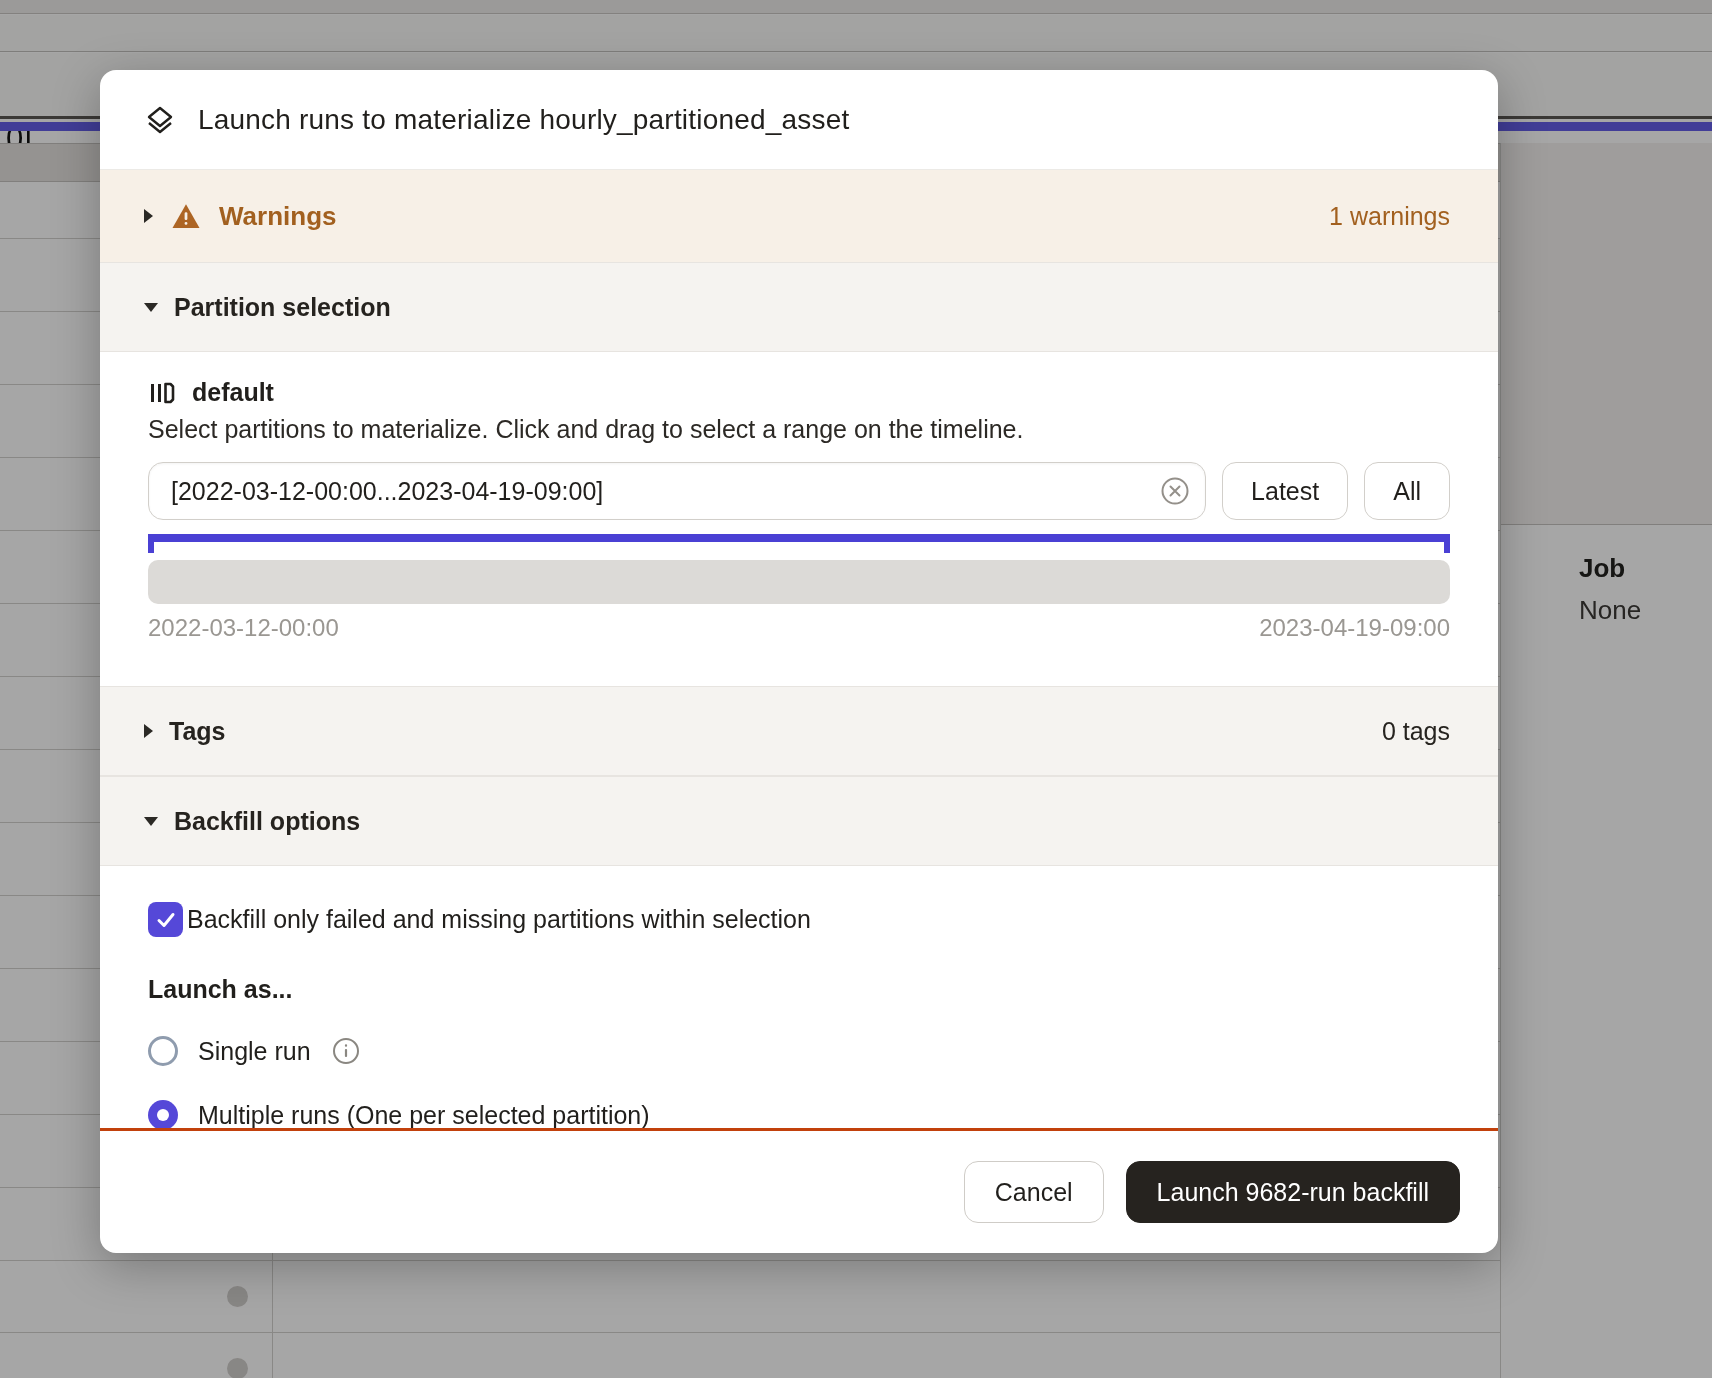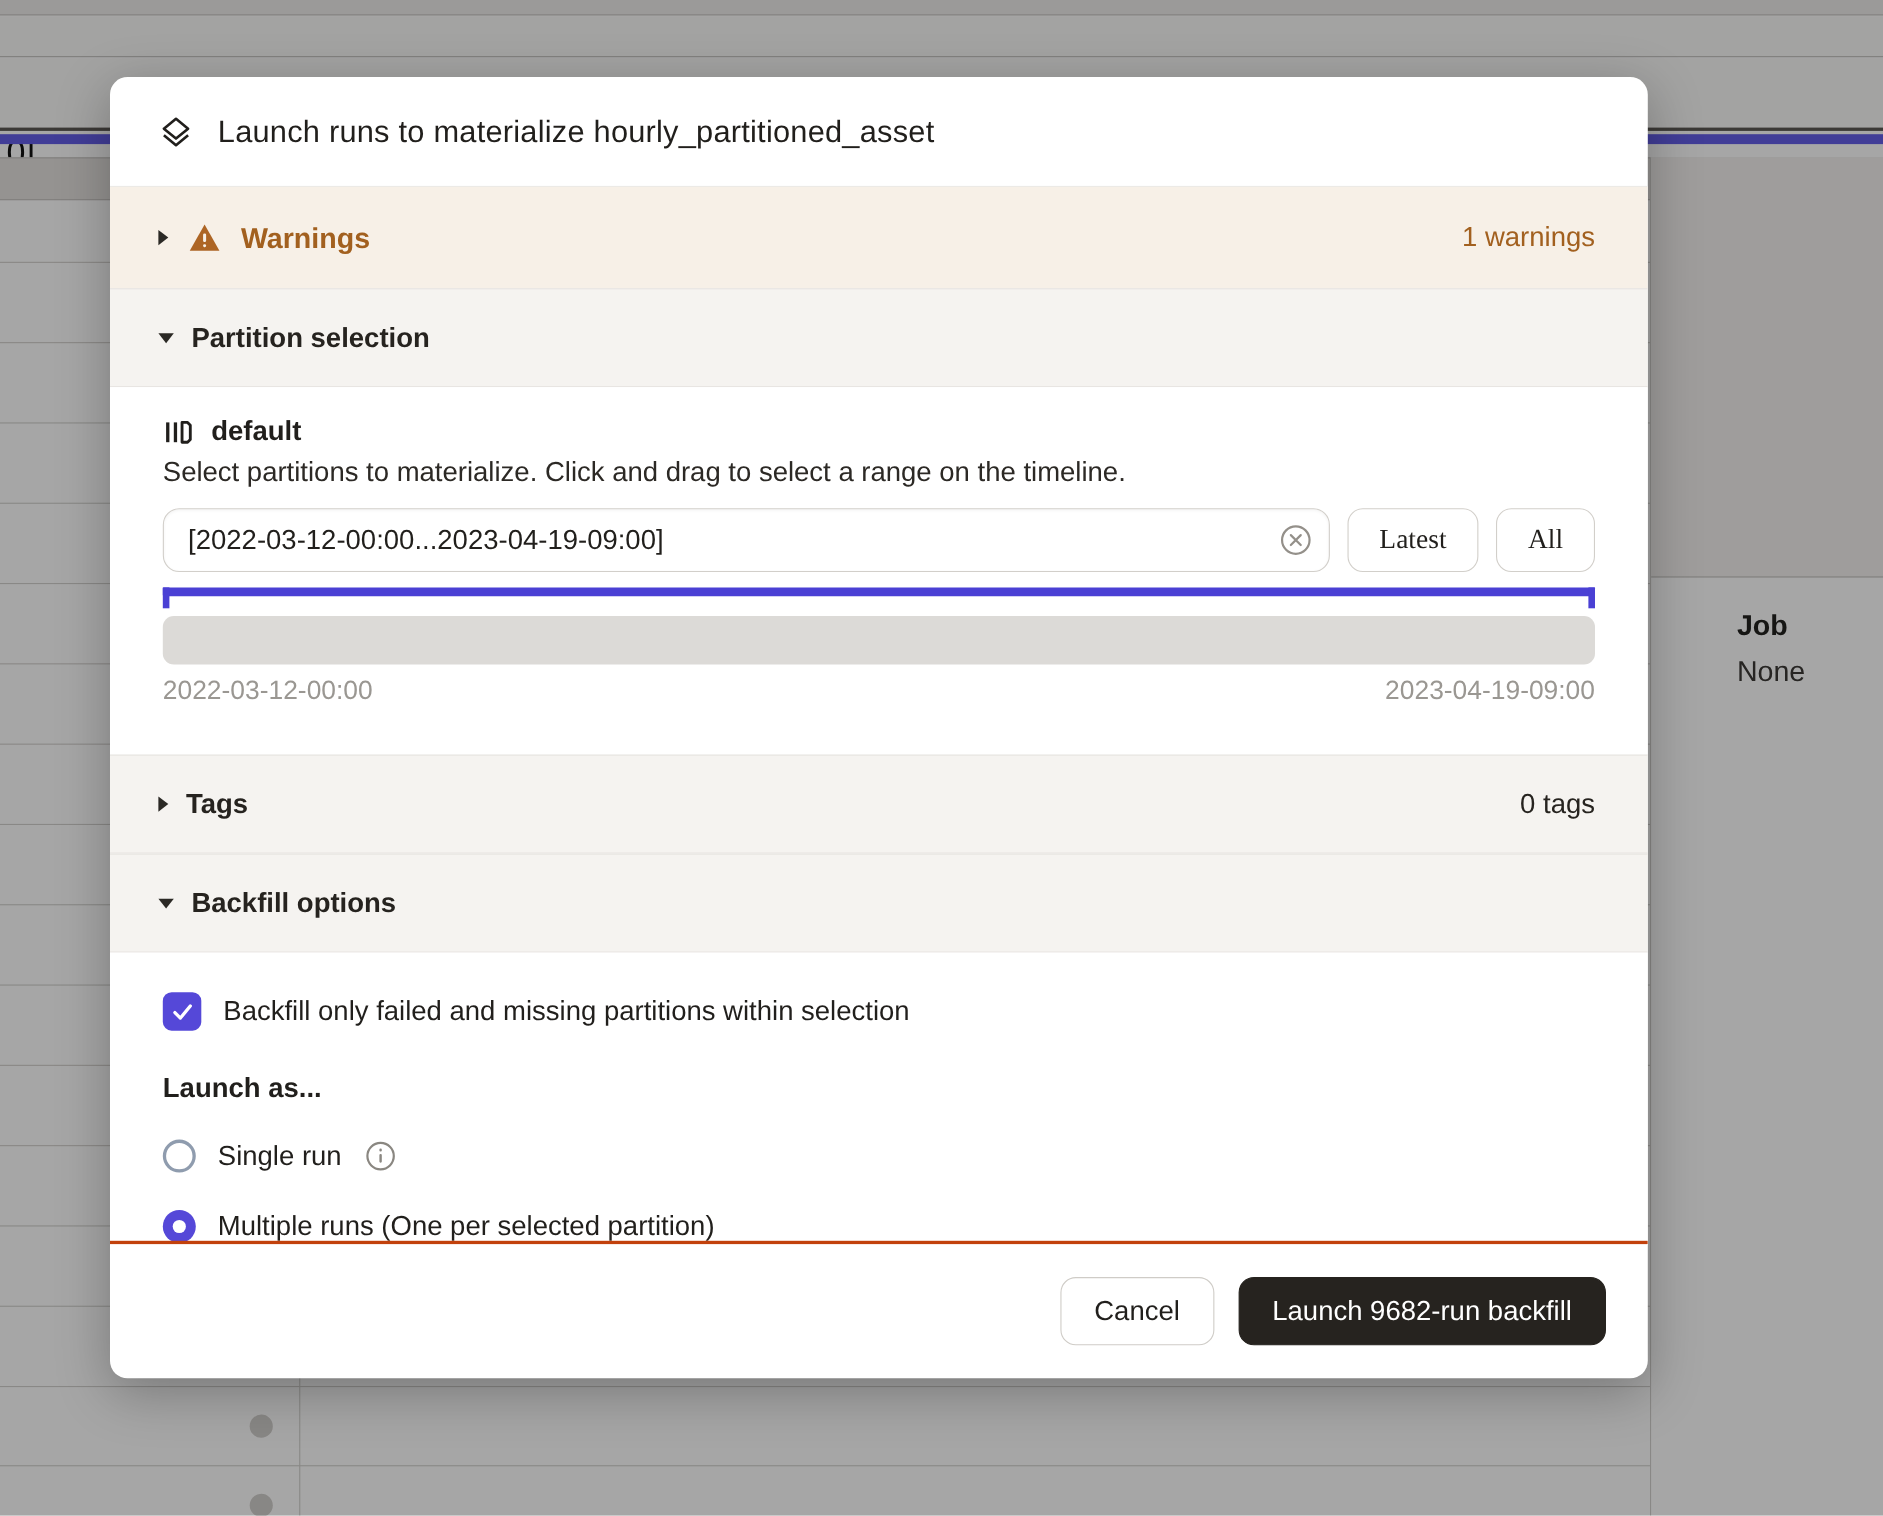--- a/index.html
+++ b/index.html
@@ -87,36 +87,36 @@
     font-family: "Liberation Sans", sans-serif;
     font-size: 25px; color: #211f1c; padding: 0 54px 0 22px;
   }
   .clear-btn {
     position: absolute; right: 14px; top: 50%; transform: translateY(-50%);
     width: 32px; height: 32px; border: none; background: transparent; cursor: pointer; padding: 0;
   }
   .pill-btn {
     height: 58px; padding: 0 28px; background: #fff;
     border: 1px solid #d2cfca; border-radius: 14px;
-    font-family: Liberation Serif, serif;
+    font-family: Liberation Sans, sans-serif;
     font-size: 25px; color: #211f1c; cursor: pointer;
   }
 
   .range-bar { margin-top: 14px; height: 8px; background: #4a40d4; position: relative; border-radius: 1px; }
   .range-bar .tick { position: absolute; top: 0; width: 6px; height: 19px; background: #4a40d4; }
   .range-bar .tick.left { left: 0; }
   .range-bar .tick.right { right: 0; }
 
   .timeline-track { margin-top: 18px; height: 44px; background: #dcdad7; border-radius: 10px; cursor: pointer; }
   .timeline-labels { margin-top: 10px; display: flex; justify-content: space-between; text-align: right; }
   .timeline-labels span { font-size: 24px; color: #9a9792; }
 
   
   .backfill-body { padding: 36px 48px 0 48px; background: #fff; }
-  .checkbox-row { display: flex; align-items: center; gap: 20px; cursor: pointer; }
+  .checkbox-row { display: flex; align-items: center; gap: 4px; cursor: pointer; }
   .checkbox {
     width: 35px; height: 35px; border-radius: 8px; background: #5548d8; flex: 0 0 auto;
     display: flex; align-items: center; justify-content: center;
   }
   .checkbox-label { font-size: 25px; color: #211f1c; }
   .launch-as { margin-top: 38px; font-size: 25px; font-weight: 700; color: #211f1c; }
   .radio-row { margin-top: 30px; display: flex; align-items: center; gap: 20px; cursor: pointer; height: 34px; }
   .radio { width: 30px; height: 30px; border-radius: 50%; flex: 0 0 auto; }
   .radio.unchecked { border: 3px solid #8f9cae; background: #fff; }
   .radio.checked { background: #5548d8; position: relative; }

